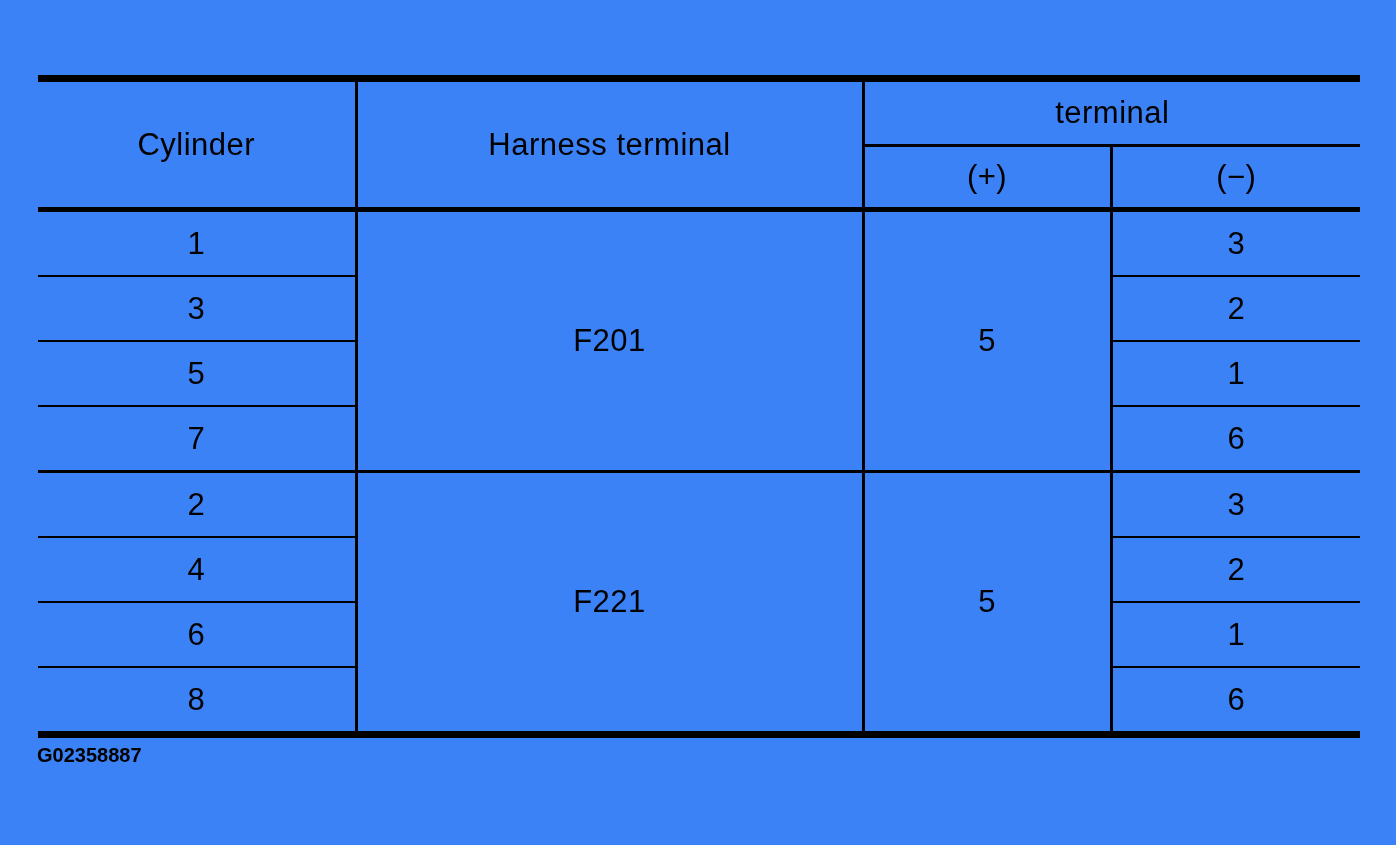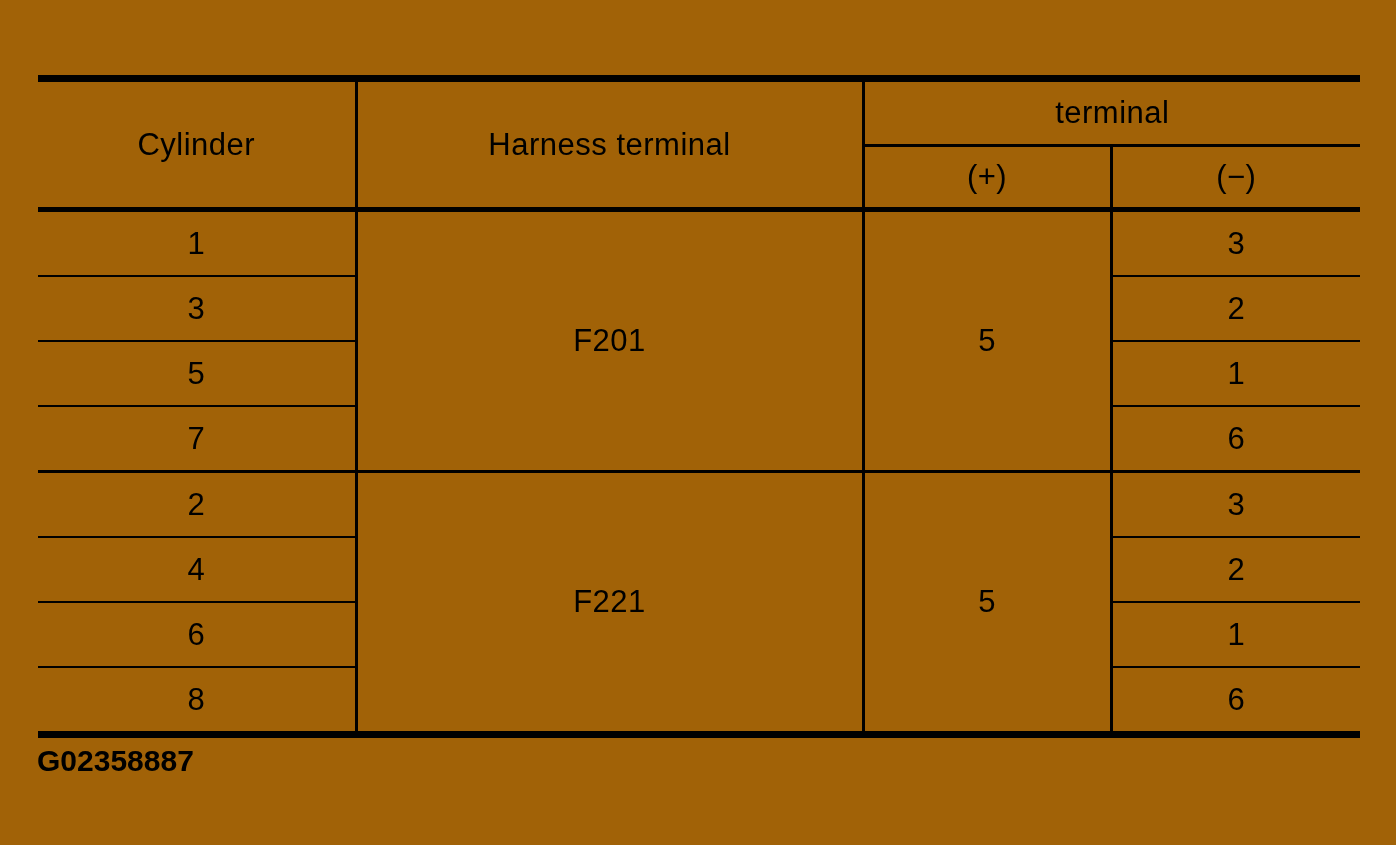--- a/index.html
+++ b/index.html
@@ -9,21 +9,21 @@
   body {
     width: 1396px;
     height: 845px;
     background: #ffffff;
     font-family: "Liberation Sans", sans-serif;
   }
   .page {
     position: relative;
     width: 1396px;
     height: 845px;
-    background: #a16207;
+    background: #3b82f6;
     overflow: hidden;
   }
   table.spec-table {
     position: absolute;
     left: 38px;
     top: 75px;
     width: 1322px;
     border-collapse: collapse;
     table-layout: fixed;
     border-top: 7px solid #000000;
@@ -62,21 +62,21 @@
     border-top: 2px solid #000000; 
   }
   .spec-table tbody tr.group-start td {
     border-top: 3px solid #000000; 
   }
   .caption {
     position: absolute;
     left: 37px;
     top: 744px;
     font-weight: bold;
-    font-size: 30px;
+    font-size: 20px;
     line-height: 1.15;
     color: #000000;
   }
 </style>
 </head>
 <body>
 
 <div class="page">
 
   <table class="spec-table">

